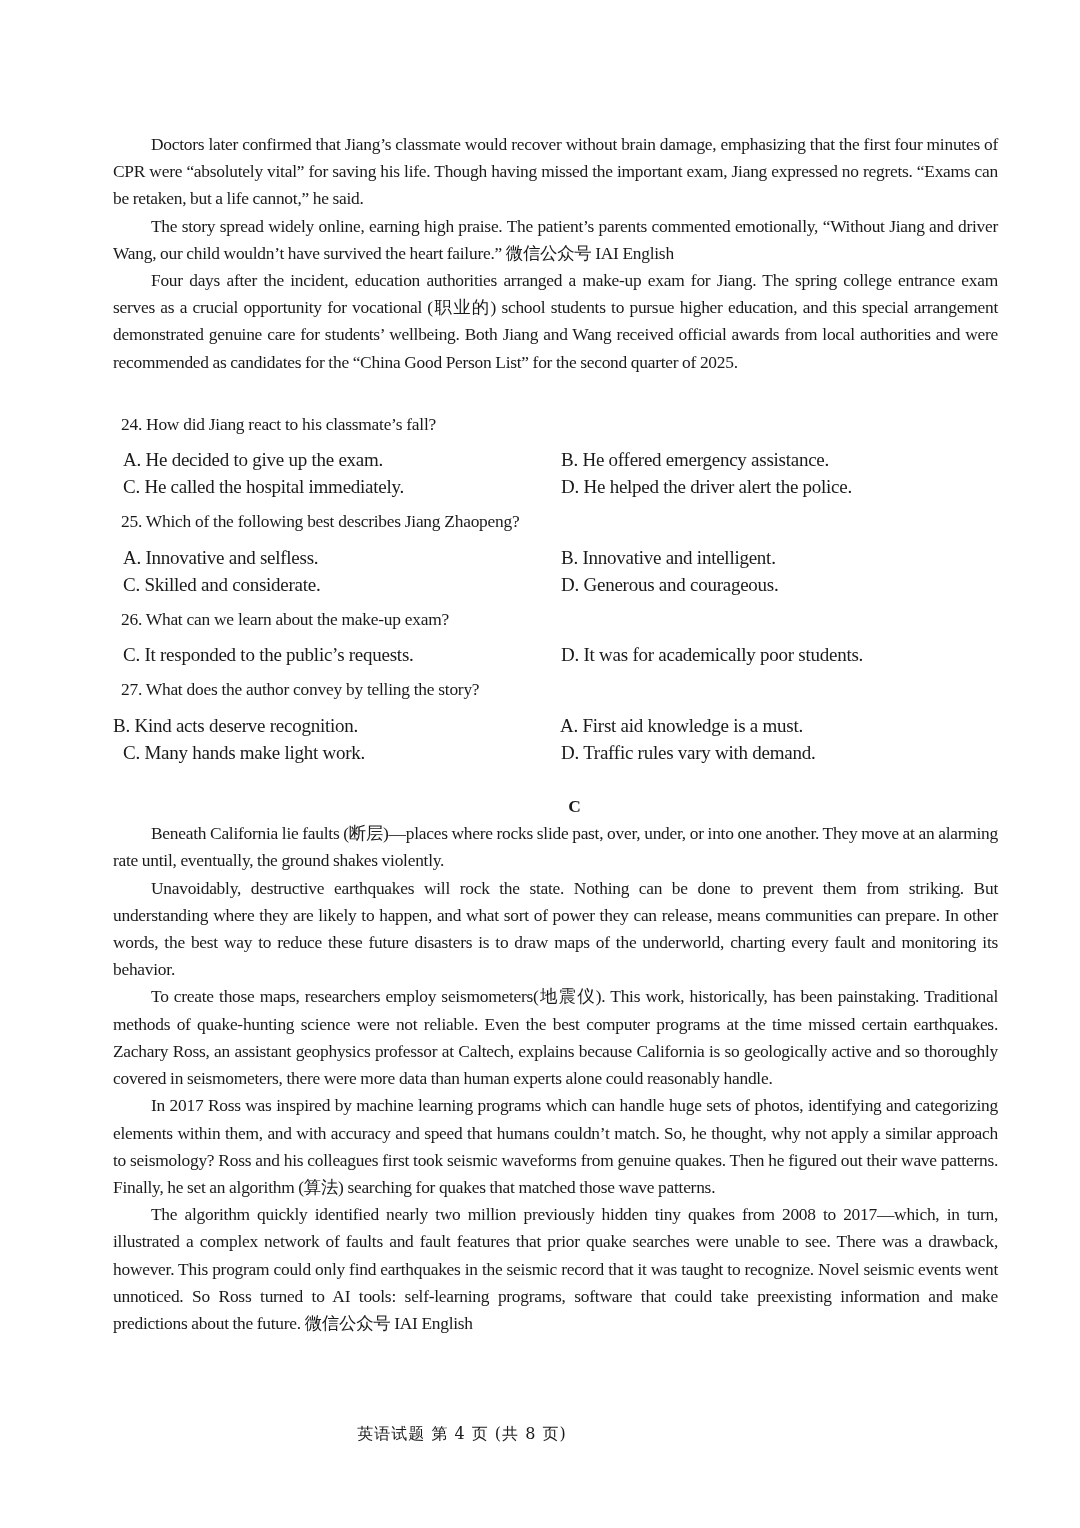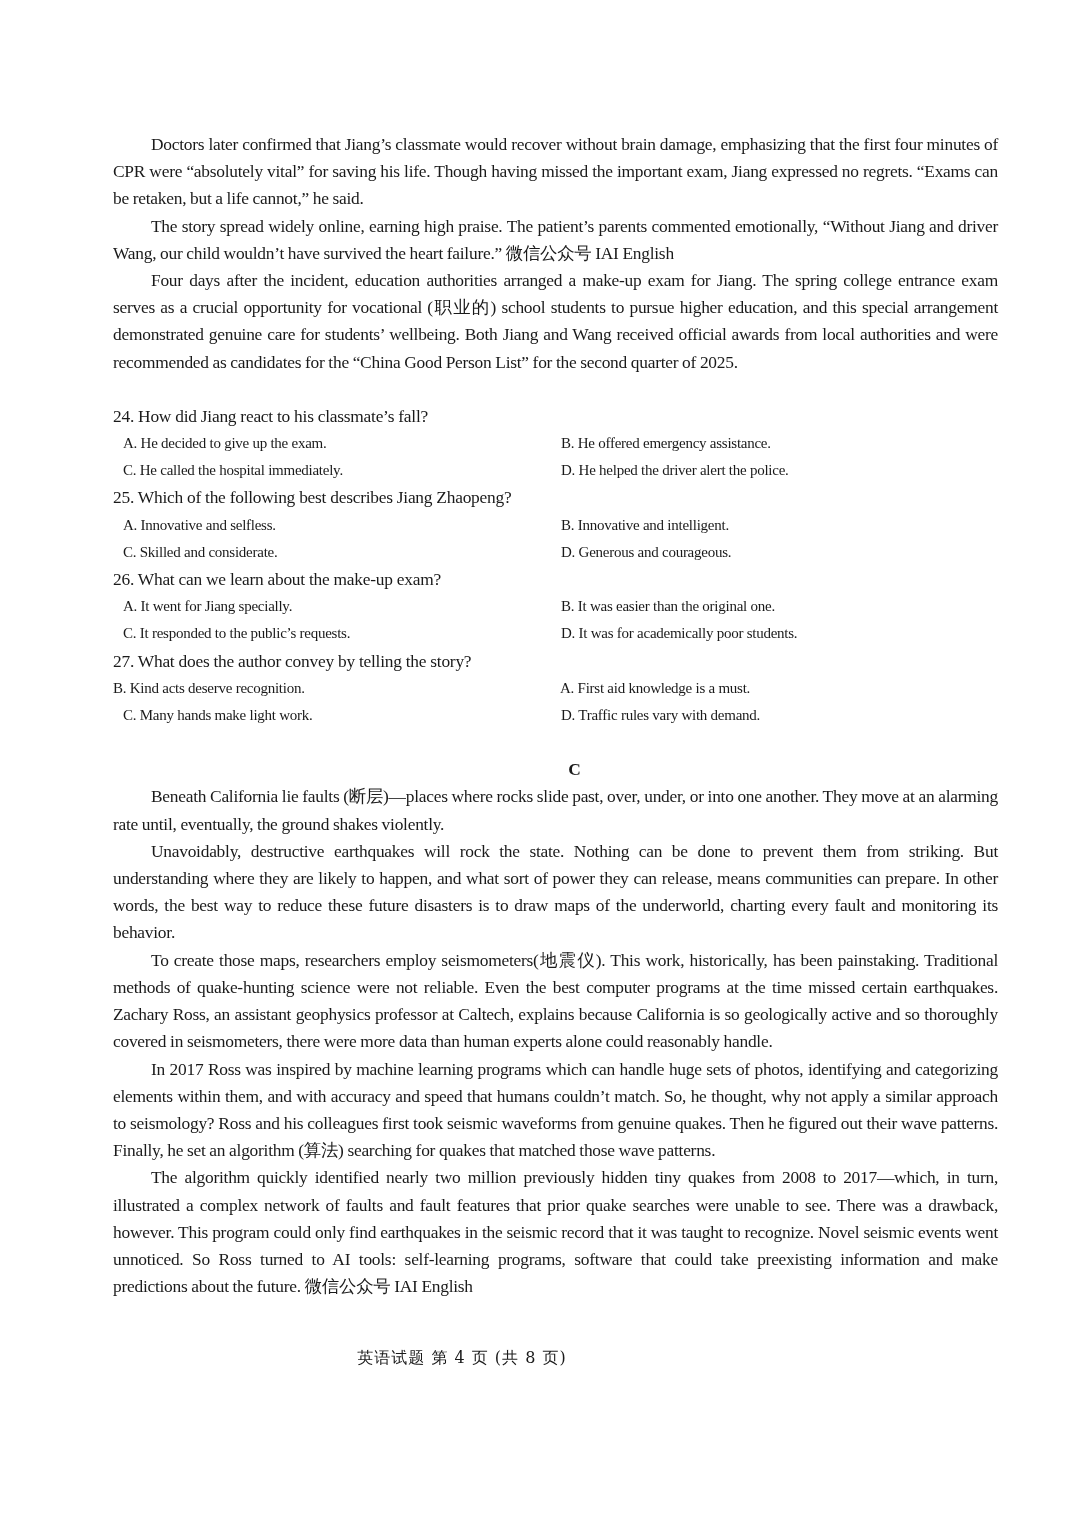--- a/index.html
+++ b/index.html
@@ -8,28 +8,28 @@
     font-family: "Liberation Serif", "DejaVu Serif", serif;
     color: #1a1a1a;
   }
   .page { position: absolute; left: 113px; top: 131px; width: 885px; }
   .para {
     font-size: 17.4px; line-height: 27.2px; margin: 0;
     text-align: justify; text-indent: 38px;
     letter-spacing: -0.25px; word-spacing: -0.3px;
   }
   .spacer { height: 27px; }
-  .q-stem { font-size: 17.4px; line-height: 27.2px; margin: 0; letter-spacing: -0.25px; }
-  .opt-row { display: flex; font-size: 15px; line-height: 27.2px; letter-spacing: -0.25px; }
+  .q-stem { font-size: 17.4px; line-height: 27.2px; margin: 8px; letter-spacing: -0.25px; }
+  .opt-row { display: flex; font-size: 19px; line-height: 27.2px; letter-spacing: -0.25px; }
   .opt { margin: 0; }
   .opt.left { width: 448px; padding-left: 10px; box-sizing: border-box; }
   .opt.right { flex: 1; }
   .section-title { text-align: center; font-weight: bold; font-size: 17.4px; line-height: 27.2px; margin: 0; padding-left: 38px; }
   .footer {
-    position: absolute; top: 1348px; left: 0; width: 924px; text-align: center;
+    position: absolute; top: 1424px; left: 0; width: 924px; text-align: center;
     font-family: "DejaVu Serif", "Liberation Serif", serif;
     font-size: 16px; letter-spacing: 1px; color: #1a1a1a;
   }
 </style>
 </head>
 <body>
 
 <div class="page">
 
   <div>
@@ -61,24 +61,20 @@
       </div>
       <div class="opt-row">
         <p class="opt left">C. Skilled and considerate.</p>
         <p class="opt right">D. Generous and courageous.</p>
       </div>
     </div>
 
     <div>
       <p class="q-stem">26. What can we learn about the make-up exam?</p>
       <div class="opt-row">
-        <p class="opt left">A. It went for Jiang specially.</p>
-        <p class="opt right">B. It was easier than the original one.</p>
-      </div>
-      <div class="opt-row">
         <p class="opt left">C. It responded to the public’s requests.</p>
         <p class="opt right">D. It was for academically poor students.</p>
       </div>
     </div>
 
     <div>
       <p class="q-stem">27. What does the author convey by telling the story?</p>
       <div class="opt-row">
         <p class="opt right">B. Kind acts deserve recognition.</p>
         <p class="opt left">A. First aid knowledge is a must.</p>

